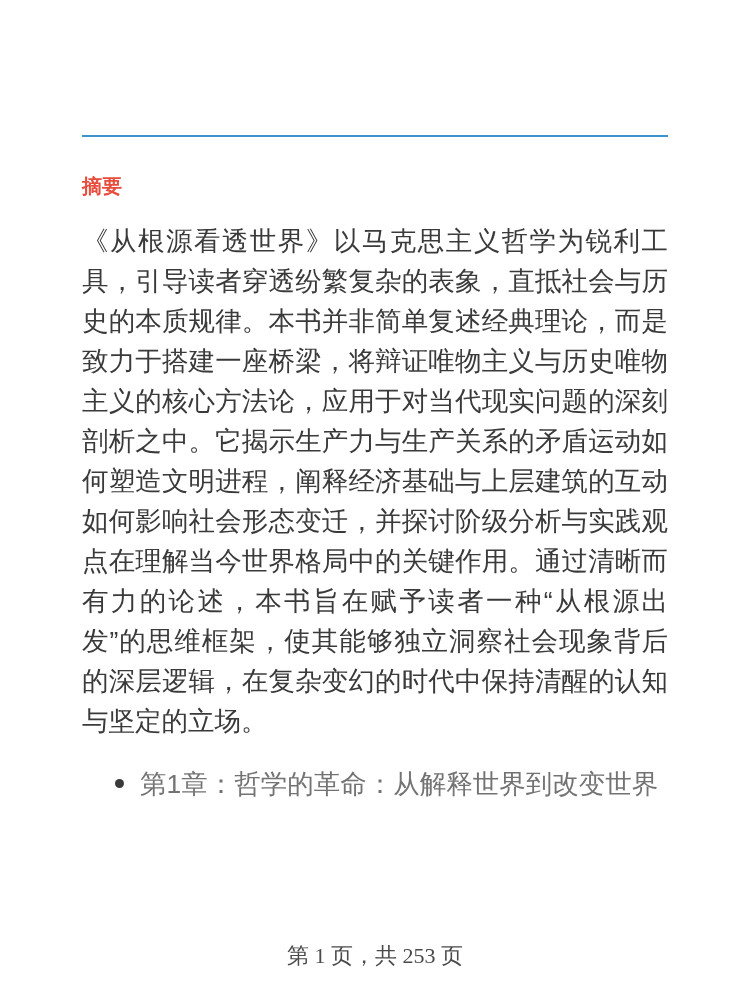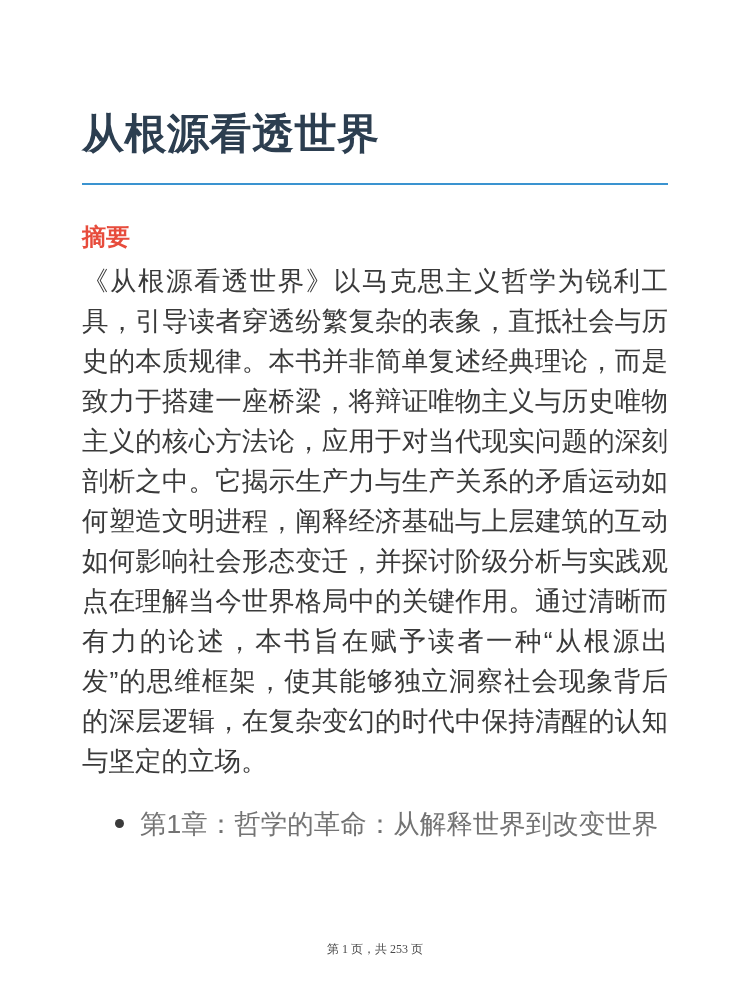--- a/index.html
+++ b/index.html
@@ -23,27 +23,27 @@
     color: #2c3e50;
     letter-spacing: 0.5px;
   }
   .divider {
     border: 0;
     border-top: 2px solid #3a93d0;
     margin: 25px 0 0 0;
   }
   .accent-heading {
     margin: 38px 0 0 0;
-    font-size: 24px;
+    font-size: 20px;
     line-height: 1.15;
     font-weight: 700;
     color: #e74c3c;
   }
   .body-text {
-    margin: 10px 0 0 0;
+    margin: 23px 0 0 0;
     font-size: 26.5px;
     line-height: 40px;
     color: #3a3a3a;
     text-align: justify;
     word-break: normal;
     line-break: strict;
   }
   .toc-heading { margin-top: 40px; }
   .toc-list {
     margin: 23px 0 0 0;
@@ -66,30 +66,29 @@
     border-radius: 50%;
     background: #3a3a3a;
   }
   .page-footer {
     position: absolute;
     left: 0;
     right: 0;
     top: 941px;
     text-align: center;
     font-family: "Liberation Serif", "DejaVu Serif", serif;
-    font-size: 12px;
+    font-size: 22px;
     color: #4a4a4a;
   }
 </style>
 </head>
 <body>
 
 <div class="page">
 
-  <h1 class="doc-title">从根源看透世界</h1>
 
   <hr class="divider">
 
   <h2 class="accent-heading">摘要</h2>
 
   <p class="body-text">《从根源看透世界》以马克思主义哲学为锐利工具，引导读者穿透纷繁复杂的表象，直抵社会与历史的本质规律。本书并非简单复述经典理论，而是致力于搭建一座桥梁，将辩证唯物主义与历史唯物主义的核心方法论，应用于对当代现实问题的深刻剖析之中。它揭示生产力与生产关系的矛盾运动如何塑造文明进程，阐释经济基础与上层建筑的互动如何影响社会形态变迁，并探讨阶级分析与实践观点在理解当今世界格局中的关键作用。通过清晰而有力的论述，本书旨在赋予读者一种“从根源出发”的思维框架，使其能够独立洞察社会现象背后的深层逻辑，在复杂变幻的时代中保持清醒的认知与坚定的立场。</p>
 
 
   <ul class="toc-list">
     <li class="toc-item">

